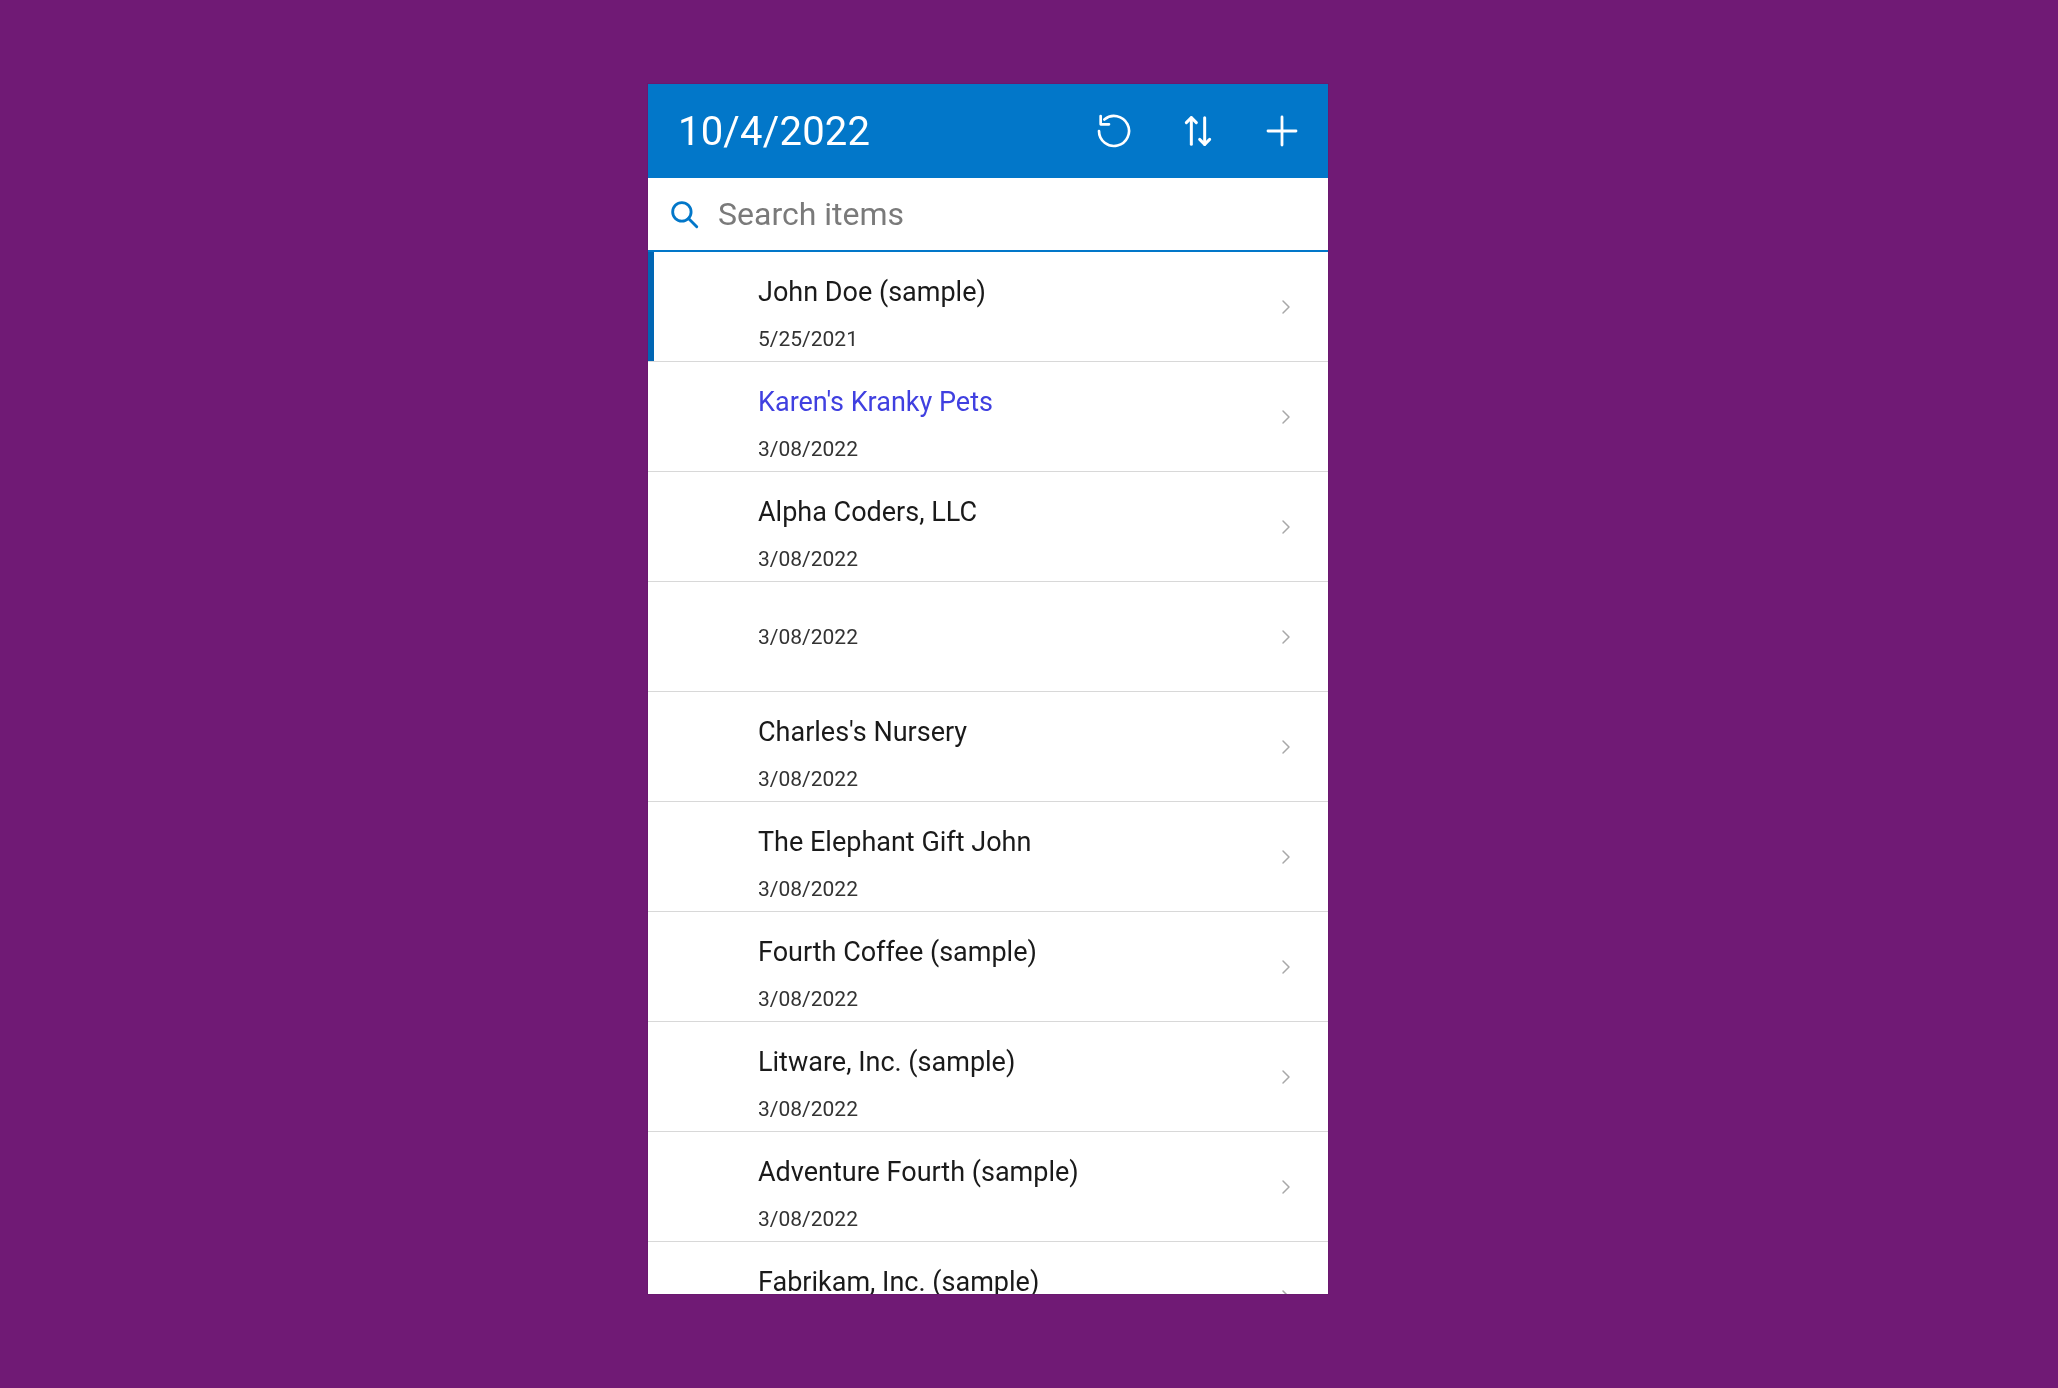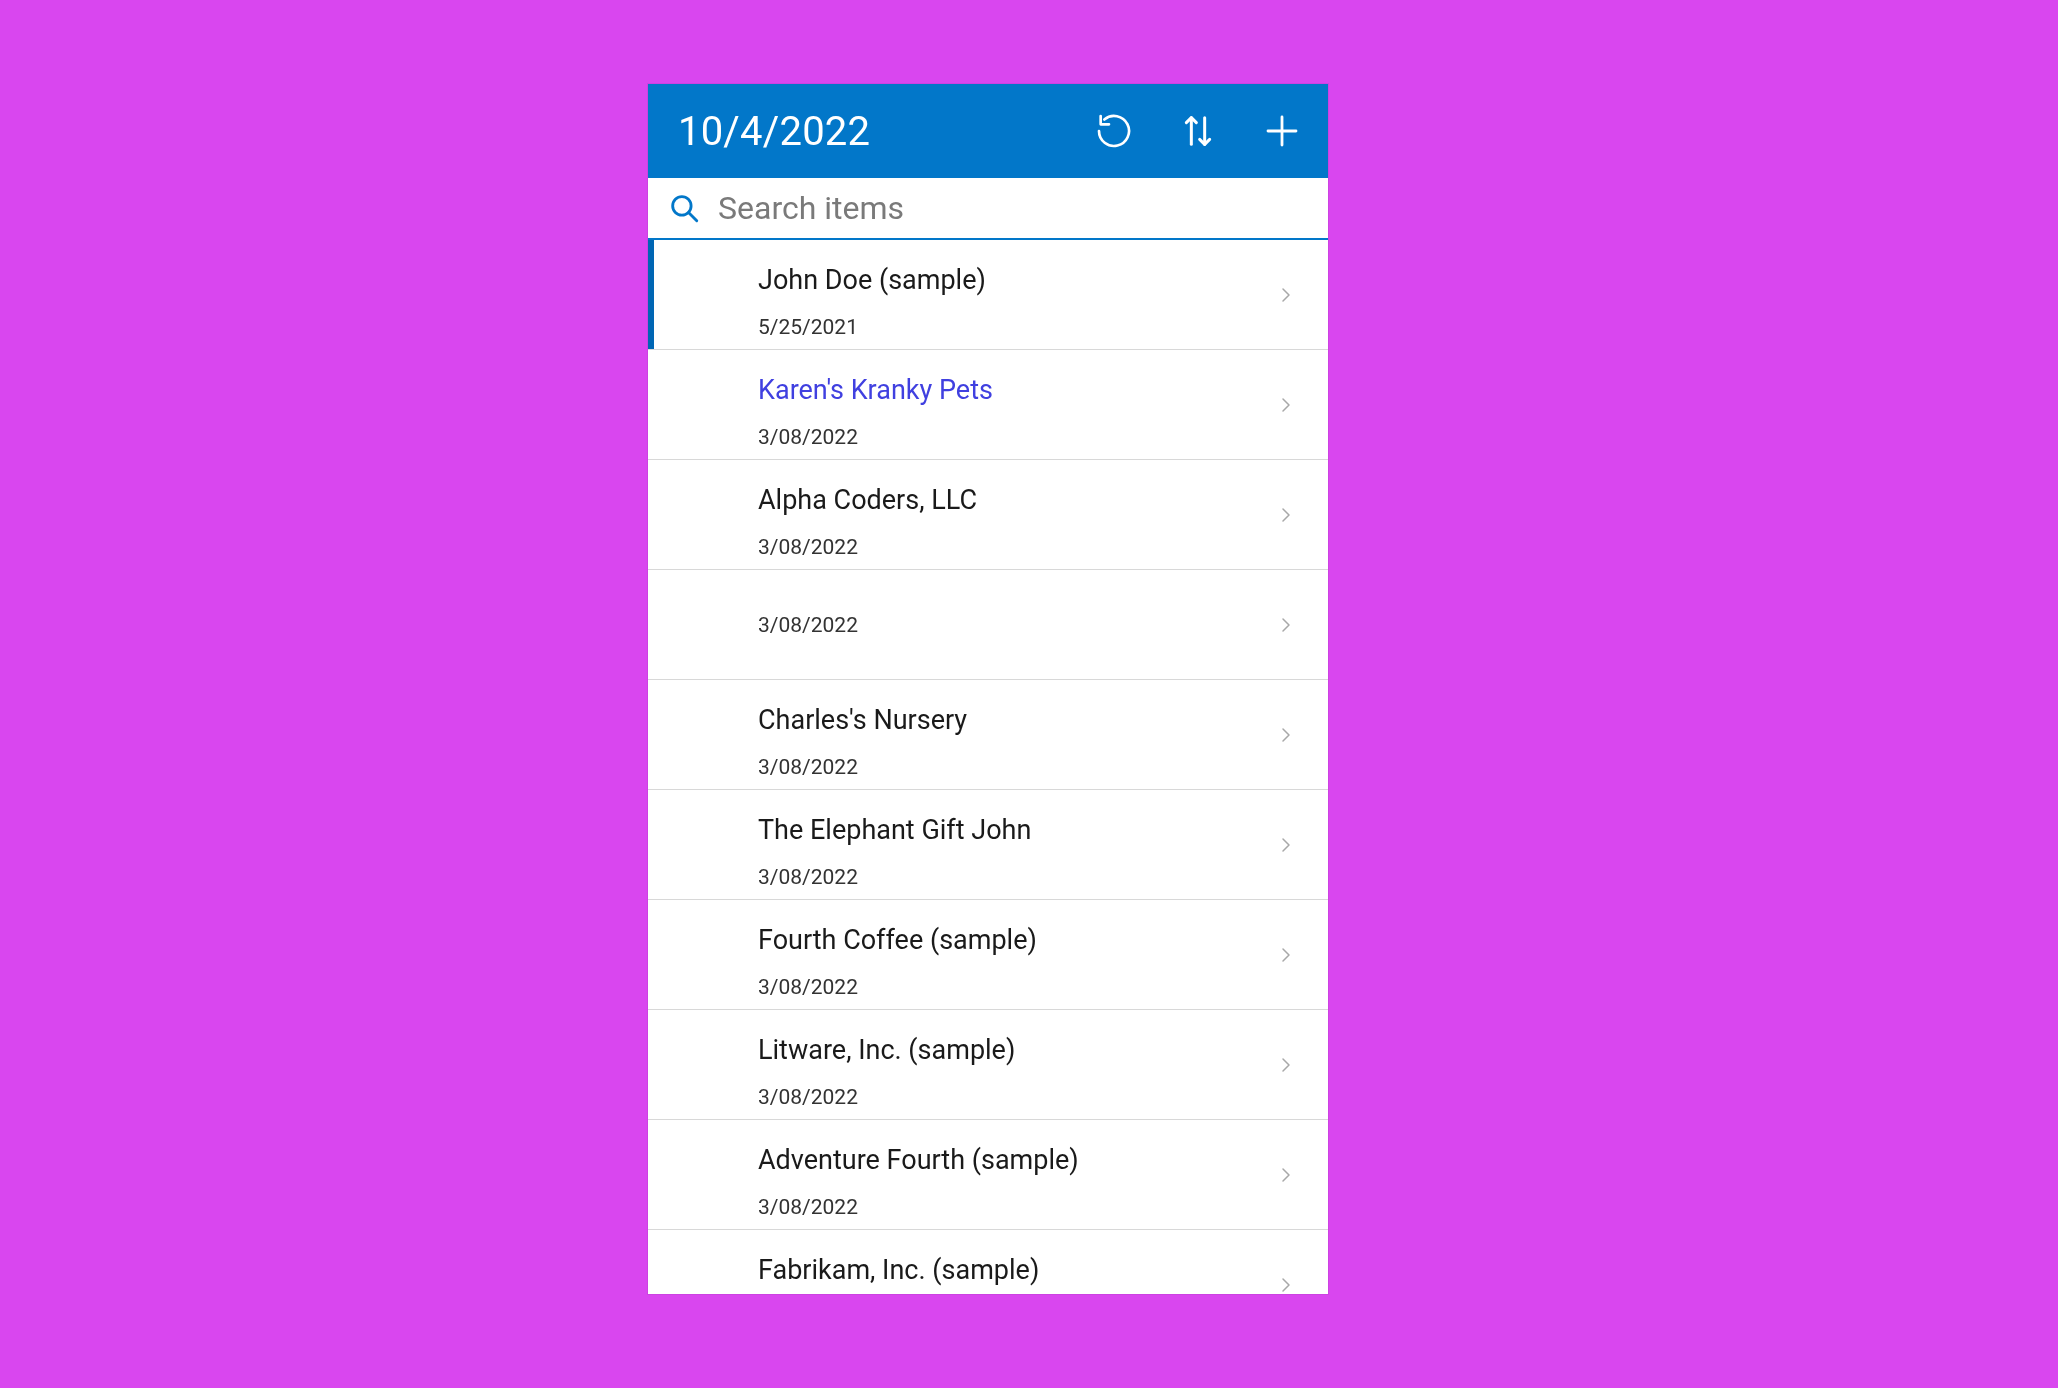--- a/index.html
+++ b/index.html
@@ -5,21 +5,21 @@
   * { box-sizing: border-box; margin: 0; padding: 0; }
   html, body {
     width: 100%;
     height: 100%;
     background: #dcdcdc;
     font-family: "Segoe UI", "Segoe UI Web", -apple-system, BlinkMacSystemFont, Roboto, "Helvetica Neue", sans-serif;
   }
   .stage {
     width: 2058px;
     height: 1388px;
-    background: #d946ef;
+    background: #701a75;
     position: relative;
   }
   .phone {
     position: absolute;
     left: 648px;
     top: 84px;
     width: 680px;
     height: 1210px;
     background: #ffffff;
     box-shadow: 0 0 0 1px rgba(0,0,0,0.05);
@@ -49,21 +49,21 @@
   .header-icon {
     display: inline-flex;
     align-items: center;
     justify-content: center;
     width: 44px;
     height: 44px;
     color: #ffffff;
   }
   .header-icon svg { display: block; }
   .search-bar {
-    height: 62px;
+    height: 74px;
     display: flex;
     align-items: center;
     padding: 0 18px;
     border-bottom: 2px solid #0277c9;
     background: #ffffff;
   }
   .search-icon {
     width: 36px;
     height: 36px;
     color: #0277c9;

